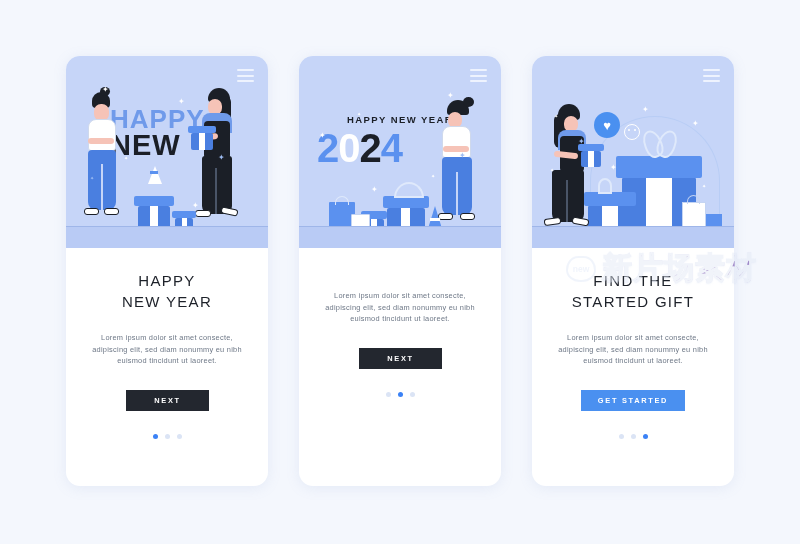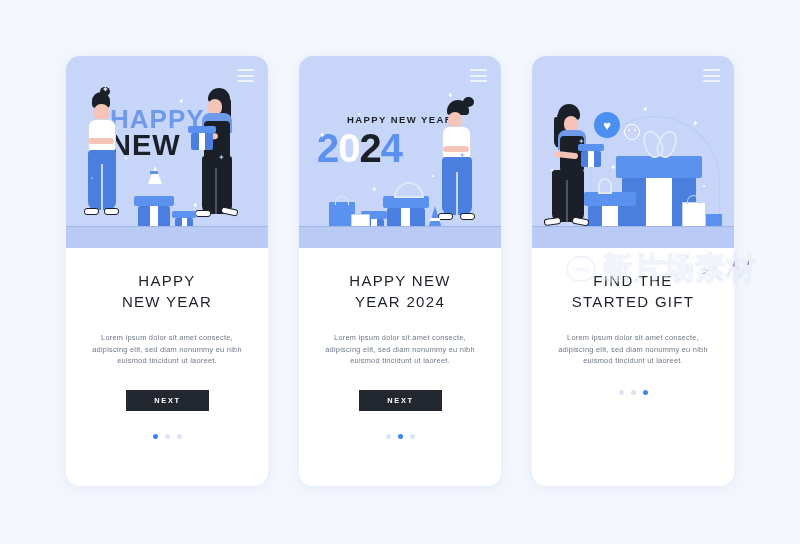--- a/index.html
+++ b/index.html
@@ -288,22 +288,20 @@
       </div>
       <div class="hero-ground"></div>
       <div class="hamburger">
           <i></i>
           <i></i>
           <i></i>
         </div>
     </div>
 
     <div class="body-area">
-      <div class="title">HAPPY NEW
-YEAR 2024</div>
       <div class="desc">Lorem ipsum dolor sit amet consecte, adipiscing elit, sed diam nonummy eu nibh euismod tincidunt ut laoreet.</div>
       <button class="cta dark">NEXT</button>
       <div class="dots">
         <span></span>
         <span class="on"></span>
         <span></span>
       </div>
     </div>
   </div>
 
@@ -368,20 +366,21 @@
           <i></i>
           <i></i>
           <i></i>
         </div>
     </div>
 
     <div class="body-area">
       <div class="title">FIND THE
 STARTED GIFT</div>
       <div class="desc">Lorem ipsum dolor sit amet consecte, adipiscing elit, sed diam nonummy eu nibh euismod tincidunt ut laoreet.</div>
+      <button class="cta blue">GET STARTED</button>
       <div class="dots">
         <span></span>
         <span></span>
         <span class="on"></span>
       </div>
     </div>
   </div>
 
   <div id="watermark">
     <div class="wm-badge">new</div>

